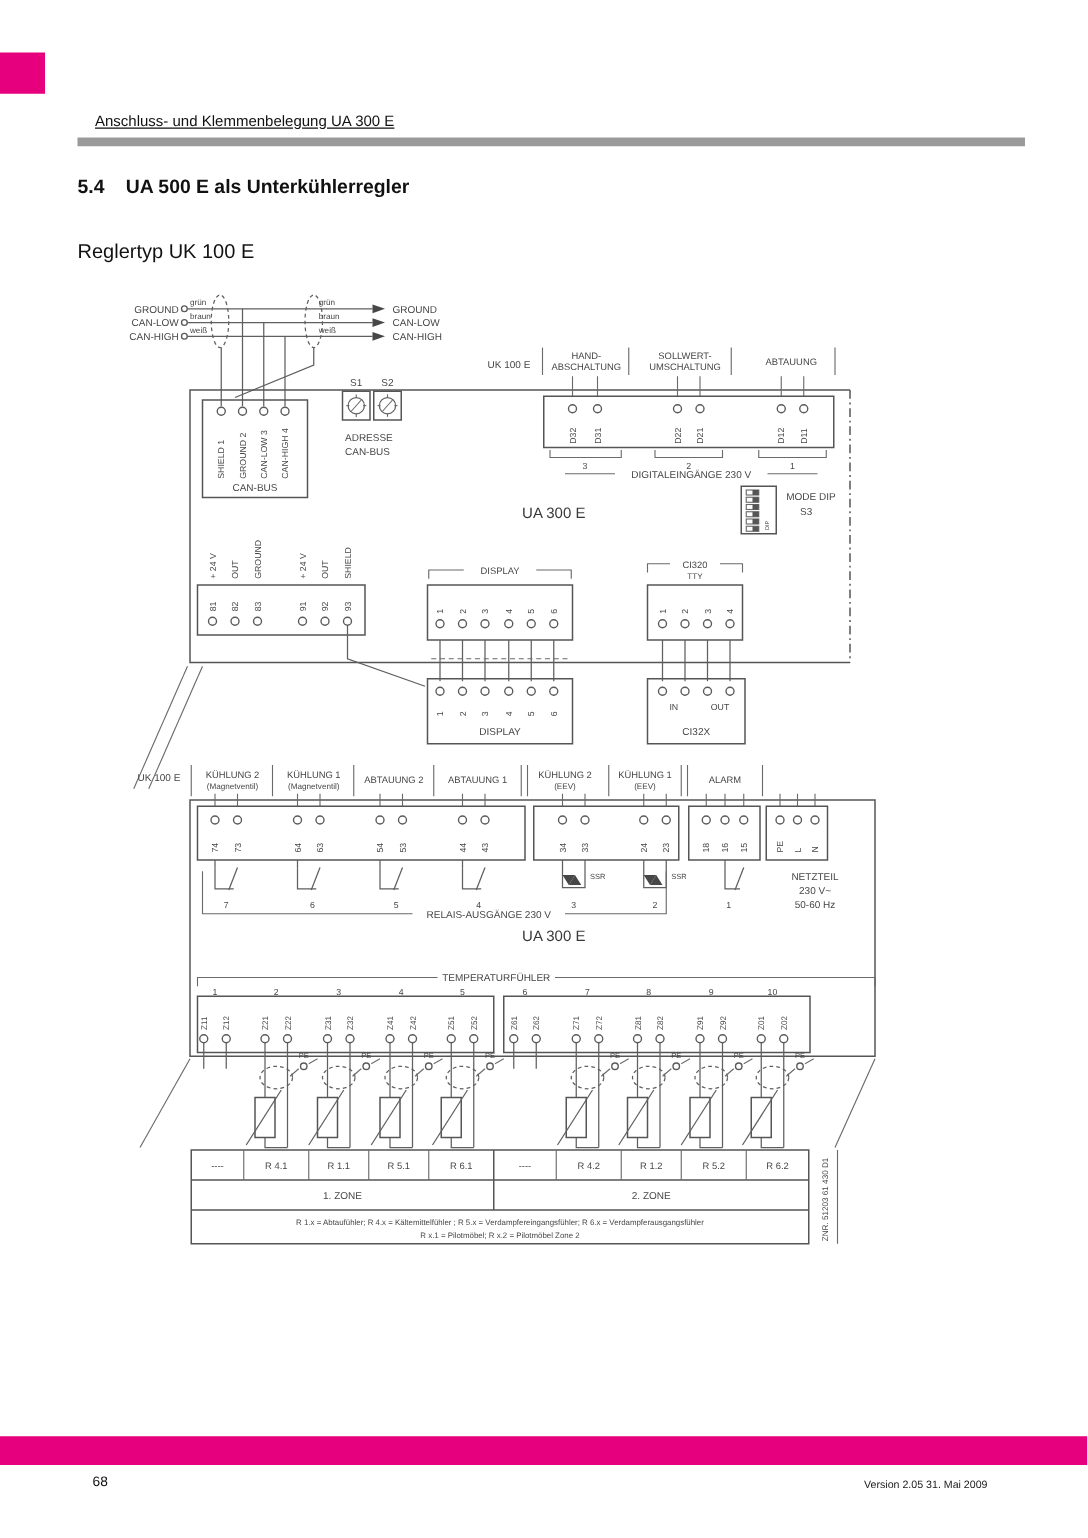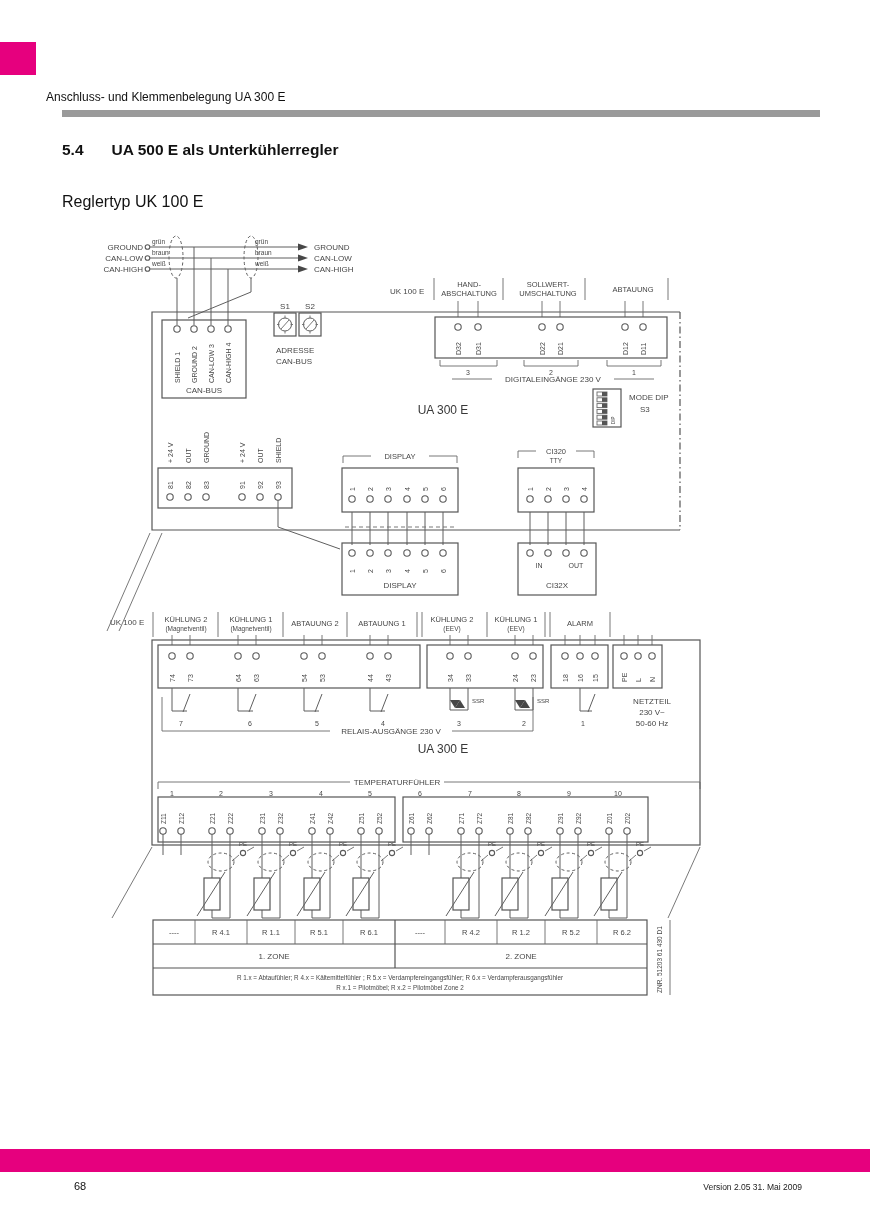--- a/index.html
+++ b/index.html
@@ -1,27 +1,27 @@
 <!DOCTYPE html>
 <html><head>
 <meta charset="utf-8">
 <style>
   html,body{margin:0;padding:0;background:#fff;}
   .page{position:relative;width:870px;height:1230px;background:#fff;overflow:hidden;
         font-family:"Liberation Sans",sans-serif;color:#1a1a1a;}
   .abs{position:absolute;}
   .brand-block{left:0;top:42px;width:36px;height:33px;background:#E6007E;}
-  .hdr{left:46px;top:90px;font-size:12px;color:#111;}
+  .hdr{left:76px;top:90px;font-size:12px;color:#111;text-decoration:underline;}
   .rule{left:62px;top:110px;width:758px;height:7px;background:#9a9a9a;}
   .sec{left:62px;top:141px;font-size:15.5px;font-weight:bold;color:#111;}
-  .sec .num{margin-right:28px;}
+  .sec .num{margin-right:17px;}
   .sub{left:62px;top:193px;font-size:16px;color:#111;}
   .footer-bar{left:0;top:1149px;width:870px;height:23px;background:#E6007E;}
   .pageno{left:74px;top:1180px;font-size:11px;color:#111;}
-  .version{right:68px;top:1182px;font-size:8.5px;color:#222;}
+  .version{right:80px;top:1182px;font-size:8.5px;color:#222;}
   svg{position:absolute;left:0;top:0;}
   svg text{font-family:"Liberation Sans",sans-serif;fill:#474747;}
   .ln{stroke:#5f5f5f;stroke-width:1;fill:none;}
   .bx{stroke:#555;stroke-width:1.2;fill:none;}
   .tk{stroke:#6a6a6a;stroke-width:0.9;fill:none;}
   .term{fill:#fff;stroke:#5a5a5a;stroke-width:1.1;}
   .ar{fill:#474747;stroke:none;}
   .t6{font-size:6px;} .t65{font-size:6.5px;} .t7{font-size:7px;} .t75{font-size:7.5px;}
   .t8{font-size:8px;} .t12{font-size:12px;fill:#383838;}
   .mid{text-anchor:middle;} .end{text-anchor:end;}

